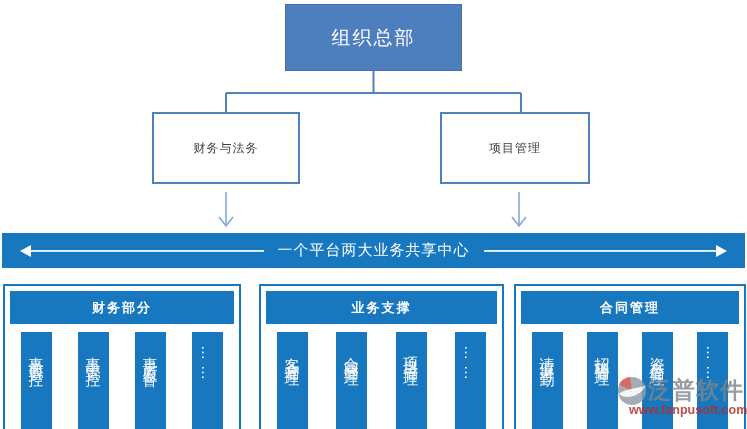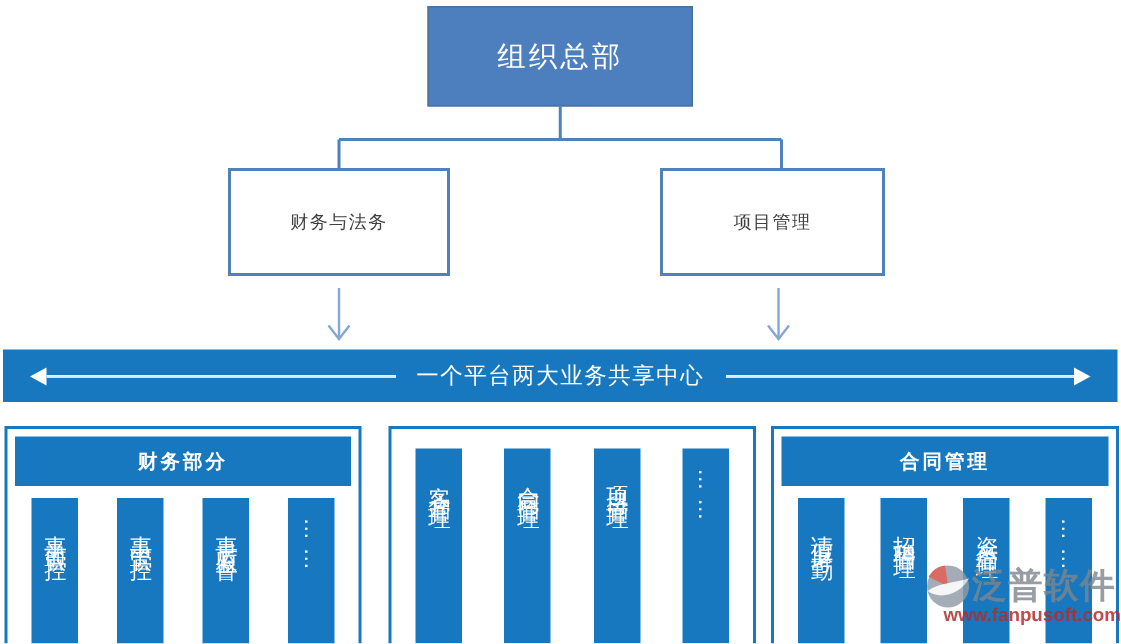--- a/index.html
+++ b/index.html
@@ -108,20 +108,21 @@
       <div class="vbox">
           <span>事后监督</span>
         </div>
       <div class="vbox">
           <span>……</span>
         </div>
     </div>
   </div>
 
   <div class="section sec-2">
+    <div class="sec-header">业务支撑</div>
     <div class="sec-items">
       <div class="vbox">
           <span>客户管理</span>
         </div>
       <div class="vbox">
           <span>合同管理</span>
         </div>
       <div class="vbox">
           <span>项目管理</span>
         </div>

